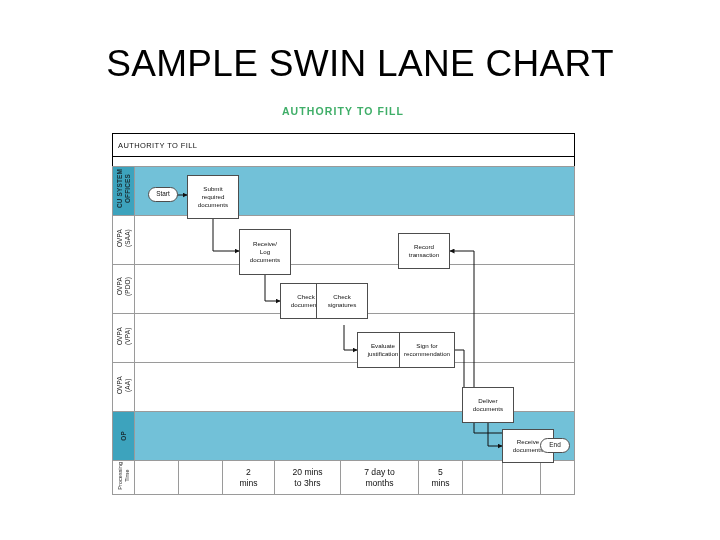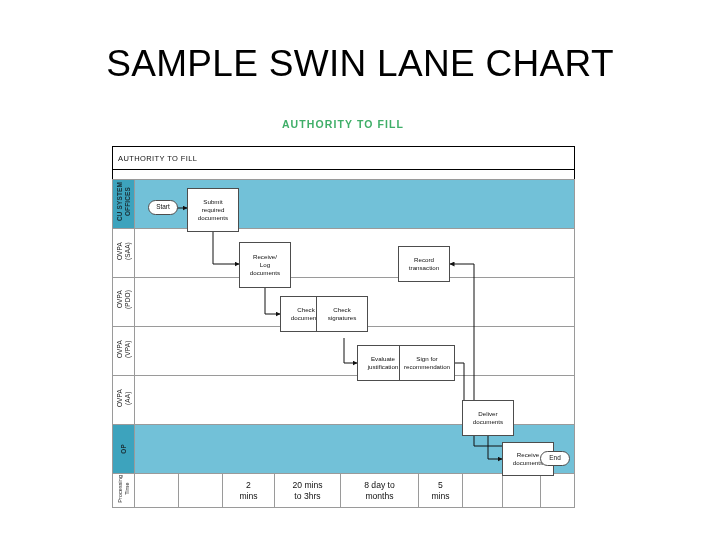--- a/index.html
+++ b/index.html
@@ -11,21 +11,21 @@
 
   
   .slide-title{
     position:absolute;left:0;top:44px;width:720px;
     text-align:center;font-size:37px;font-weight:400;color:#000000;
     letter-spacing:.3px;line-height:1.1;
   }
 
   
   .diagram{
-    position:absolute;left:112px;top:110px;width:462px;height:400px;
+    position:absolute;left:112px;top:97px;width:462px;height:400px;
   }
   .diagram-heading{
     position:absolute;left:0;top:8px;width:462px;text-align:center;
     font-size:10.5px;font-weight:bold;color:#3fae68;letter-spacing:1.1px;
   }
 
   
   .swim-table{
     position:absolute;left:0;top:36px;width:462px;
     border-collapse:collapse;table-layout:fixed;
@@ -163,21 +163,21 @@
         <td class="pt-label">
           <span class="vtxt">Processing
 Time</span>
         </td>
         <td class="pt-cell"></td>
         <td class="pt-cell"></td>
         <td class="pt-cell">2
 mins</td>
         <td class="pt-cell">20 mins
 to 3hrs</td>
-        <td class="pt-cell">8 day to
+        <td class="pt-cell">7 day to
 months</td>
         <td class="pt-cell">5
 mins</td>
         <td class="pt-cell"></td>
         <td class="pt-cell"></td>
         <td class="pt-cell"></td>
       </tr>
     </tbody>
       </table>
 

